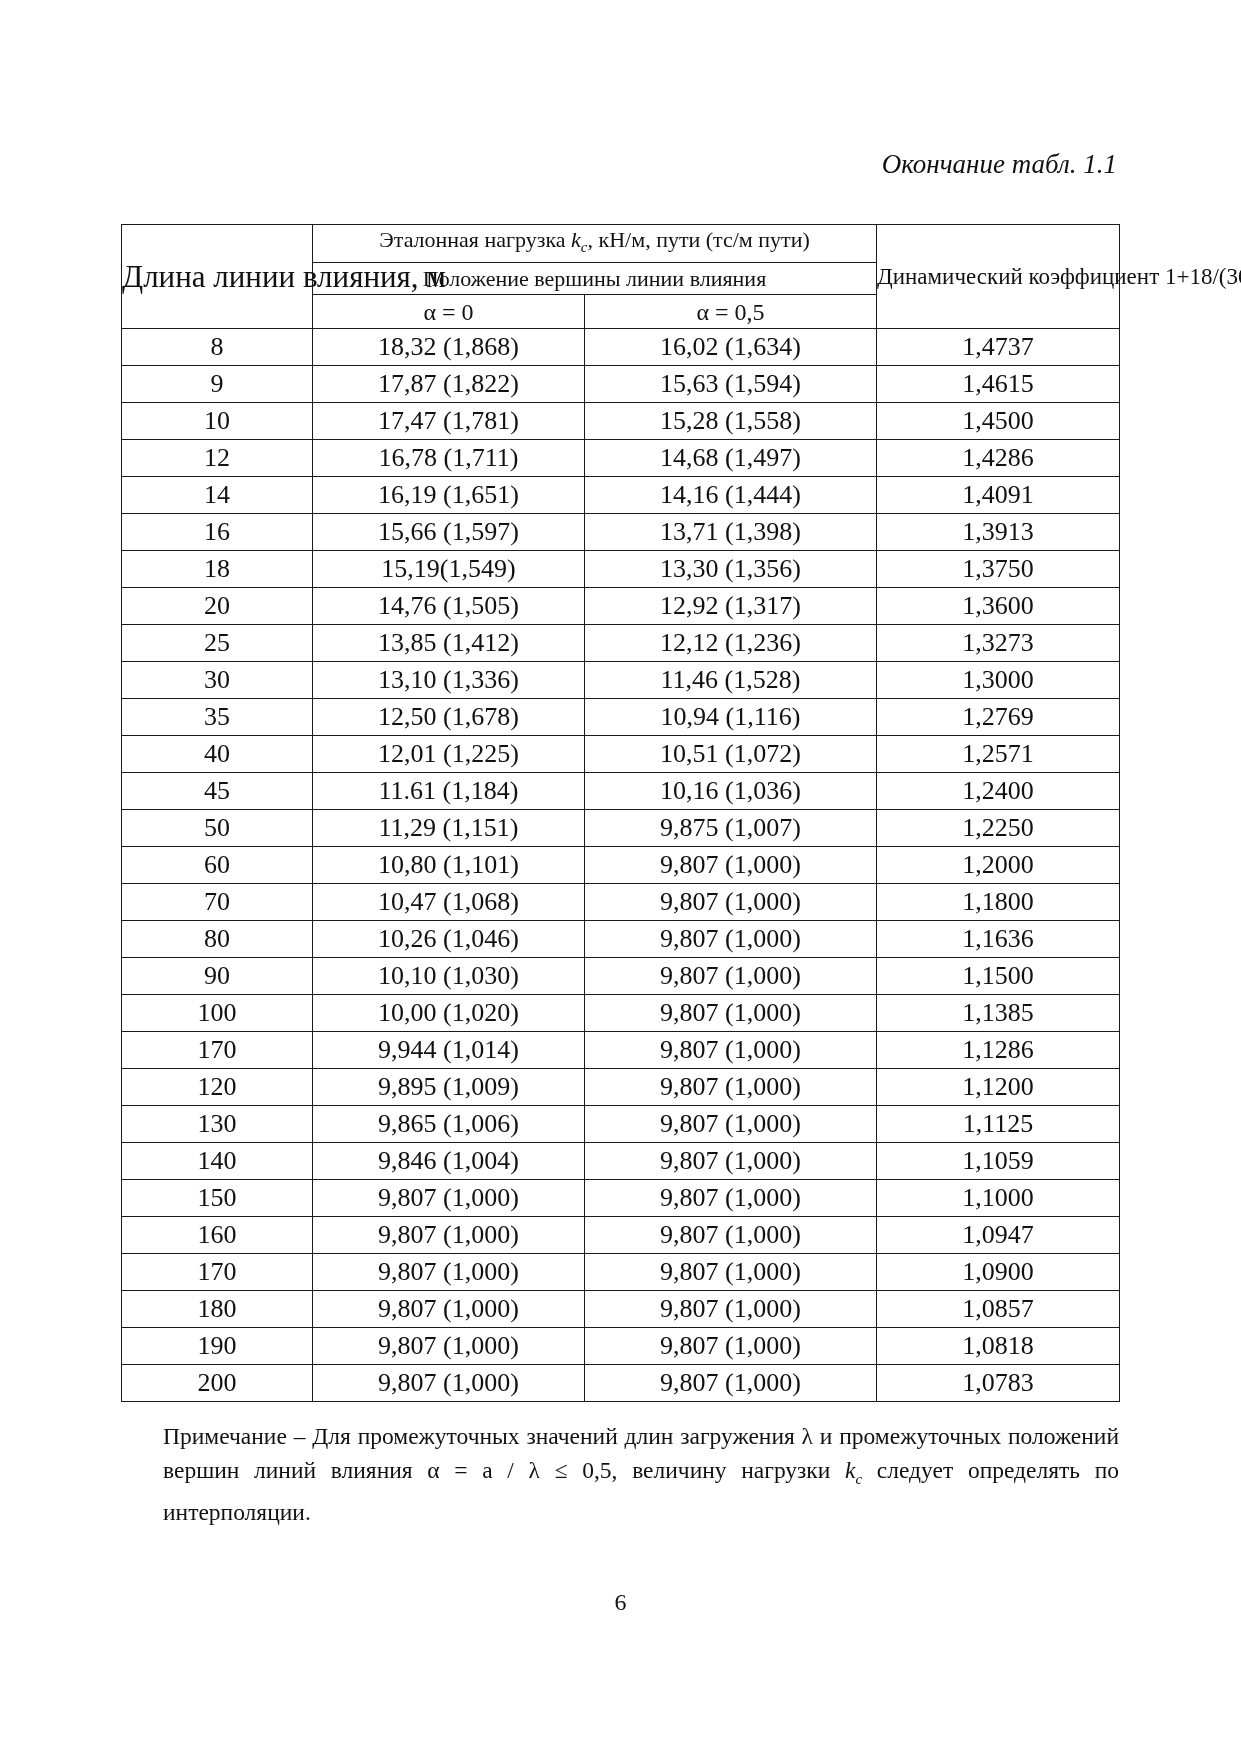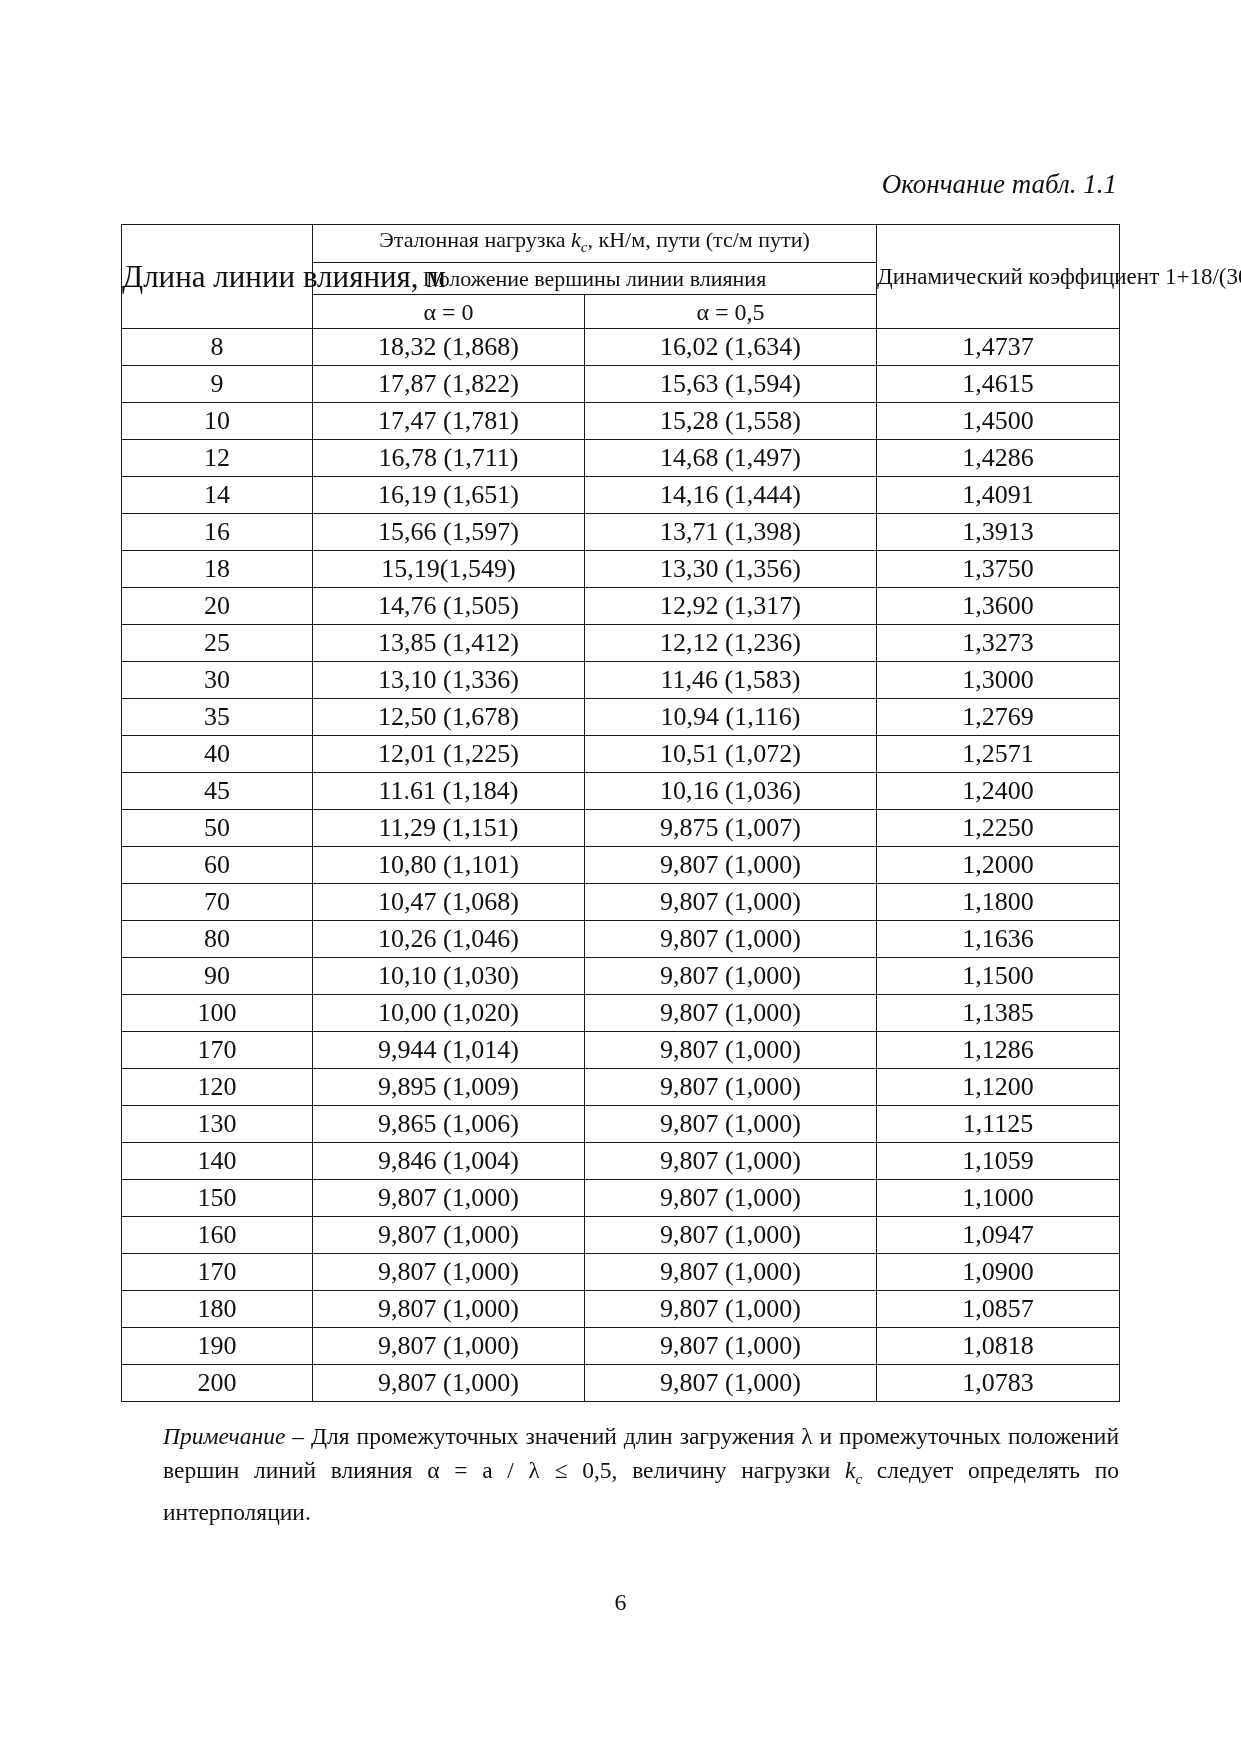--- a/index.html
+++ b/index.html
@@ -11,21 +11,21 @@
     width: 1241px;
     height: 1755px;
     position: relative;
     overflow: hidden;
     font-family: "Liberation Serif", "DejaVu Serif", serif;
     color: #111111;
   }
   .caption {
     position: absolute;
     right: 124px;
-    top: 164px;
+    top: 144px;
     font-style: italic;
     font-size: 27px;
     line-height: 40px;
     white-space: nowrap;
   }
   table.data {
     position: absolute;
     left: 121px;
     top: 224px;
     width: 998px;
@@ -56,21 +56,21 @@
   .note {
     position: absolute;
     left: 119px;
     top: 1420px;
     width: 1000px;
     font-size: 23.5px;
     line-height: 33.5px;
     text-align: justify;
   }
   .note .lead { padding-left: 44px; }
-  .note .note-label { font-style: italic; }
+  .note .note-label { }
   .page-num {
     position: absolute;
     left: 0;
     width: 1241px;
     top: 1586px;
     text-align: center;
     font-size: 24px;
     line-height: 32px;
   }
 </style>
@@ -151,21 +151,21 @@
       </tr>
       <tr>
         <td>25</td>
         <td>13,85 (1,412)</td>
         <td>12,12 (1,236)</td>
         <td>1,3273</td>
       </tr>
       <tr>
         <td>30</td>
         <td>13,10 (1,336)</td>
-        <td>11,46 (1,583)</td>
+        <td>11,46 (1,528)</td>
         <td>1,3000</td>
       </tr>
       <tr>
         <td>35</td>
         <td>12,50 (1,678)</td>
         <td>10,94 (1,116)</td>
         <td>1,2769</td>
       </tr>
       <tr>
         <td>40</td>

